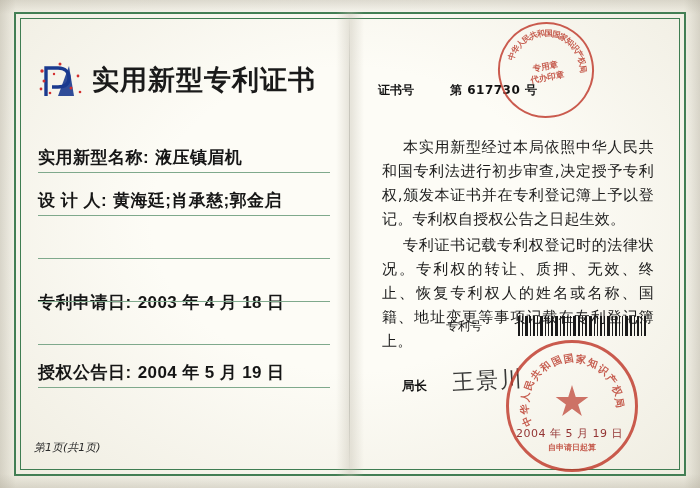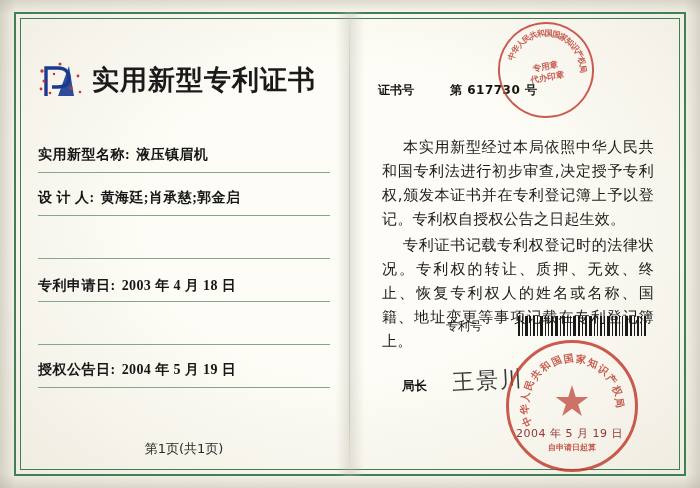--- a/index.html
+++ b/index.html
@@ -88,24 +88,24 @@
   .title-text {
     font-family: "DejaVu Sans", sans-serif;
     font-size: 27px;
     font-weight: bold;
     color: #1a1a1a;
     letter-spacing: 1px;
     white-space: nowrap;
   }
   .field {
     position: absolute;
-    font-size: 14px;
+    font-size: 17px;
     color: #161616;
     white-space: nowrap;
-    font-family: Liberation Serif, serif;
+    font-family: Liberation Sans, sans-serif;
   }
   .field .label {
     font-weight: bold;
     letter-spacing: 0.5px;
   }
   .field .value {
     font-weight: bold;
     margin-left: 6px;
     letter-spacing: 0.4px;
   }
@@ -114,23 +114,24 @@
     height: 1px;
     background: #7fa98c;
     left: 4px;
     width: 292px;
   }
   .page-no {
     position: absolute;
     left: 0;
     width: 300px;
     top: 410px;
-    text-align: center;
-    font-size: 13px;
+    text-align: left;
+    font-size: 11px;
     color: #2a2a2a;
+    font-style: italic;
   }
 
   
   .right {
     position: absolute;
     left: 368px;
     top: 30px;
     width: 300px;
     height: 430px;
   }
@@ -357,21 +358,21 @@
     </div>
     <div class="rule" style="top:142px;"></div>
 
     <div class="field" style="left:4px; top:159px;">
       <span class="label">设 计 人:</span><span class="value">黄海廷;肖承慈;郭金启</span>
     </div>
     <div class="rule" style="top:185px;"></div>
 
     <div class="rule" style="top:228px;"></div>
 
-    <div class="field" style="left:4px; top:247px;">
+    <div class="field" style="left:4px; top:261px;">
       <span class="label">专利申请日:</span><span class="value">2003 年 4 月 18 日</span>
     </div>
     <div class="rule" style="top:271px;"></div>
 
     <div class="rule" style="top:314px;"></div>
 
     <div class="field" style="left:4px; top:331px;">
       <span class="label">授权公告日:</span><span class="value">2004 年 5 月 19 日</span>
     </div>
     <div class="rule" style="top:357px;"></div>

